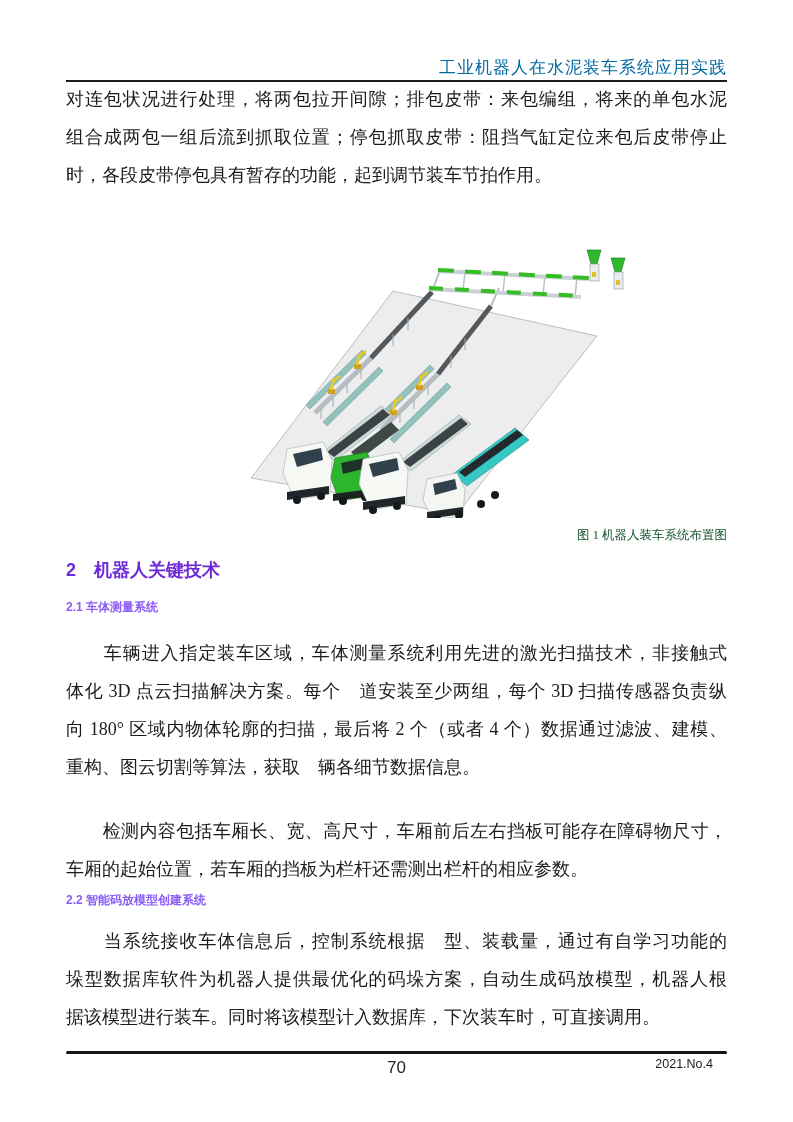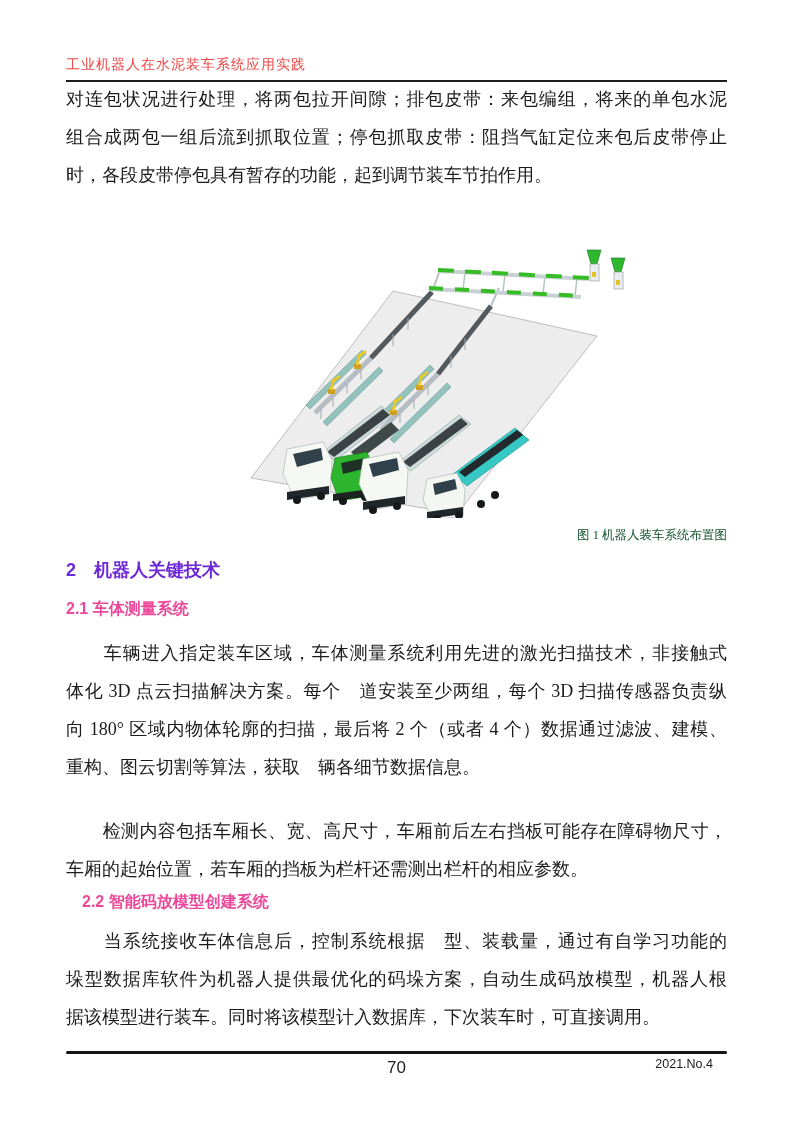--- a/index.html
+++ b/index.html
@@ -7,22 +7,22 @@
     position:relative;
     width:793px; height:1122px;
     background:#ffffff;
     overflow:hidden;
     font-family:"Liberation Serif","DejaVu Serif",serif;
     color:#1b1b1b;
   }
   .col { position:absolute; left:66px; width:661px; }
 
   .running-title {
-    top:56px; text-align:left;
-    font-size:14px; letter-spacing:1px; color:#ef4444;
+    top:56px; text-align:right;
+    font-size:17px; letter-spacing:1px; color:#0369a1;
   }
   .header-rule { top:80px; height:2px; background:#1c1c1c; }
 
   .para { font-size:18px; }
   .para .para-line {
     line-height:38px;
     text-align:justify;
     text-align-last:justify;
   }
   .para .para-line:last-child { text-align-last:left;font-family:Liberation Serif, serif; }
@@ -30,24 +30,24 @@
   .figure-wrap { position:absolute; left:233px; top:246px; width:414px; height:272px; }
   .figure-caption { top:527px; text-align:right; font-size:12.5px; color:#14532d; }
 
   .h-level1 {
     top:558px;
     font-family:"Liberation Sans","DejaVu Sans",sans-serif;
     font-weight:bold; font-size:18px; color:#6d28d9;
   }
   .h-level2 {
     font-family:"Liberation Sans","DejaVu Sans",sans-serif;
-    font-weight:bold; font-size:16px; color:#ec4899;
+    font-weight:bold; font-size:12px; color:#8b5cf6;
   }
   #h21 { top:599px; }
-  #h22 { top:892px;margin-left:16px; }
+  #h22 { top:892px; }
 
   #para-intro { top:80px; }
   #para-211  { top:634px; }
   #para-212  { top:812px; }
   #para-221  { top:922px; }
 
   .footer-rule { top:1051px; height:3px; background:#141414; border-radius:2px; }
   .footer-page {
     top:1058px; text-align:center;
     font-family:"Liberation Sans","DejaVu Sans",sans-serif;

